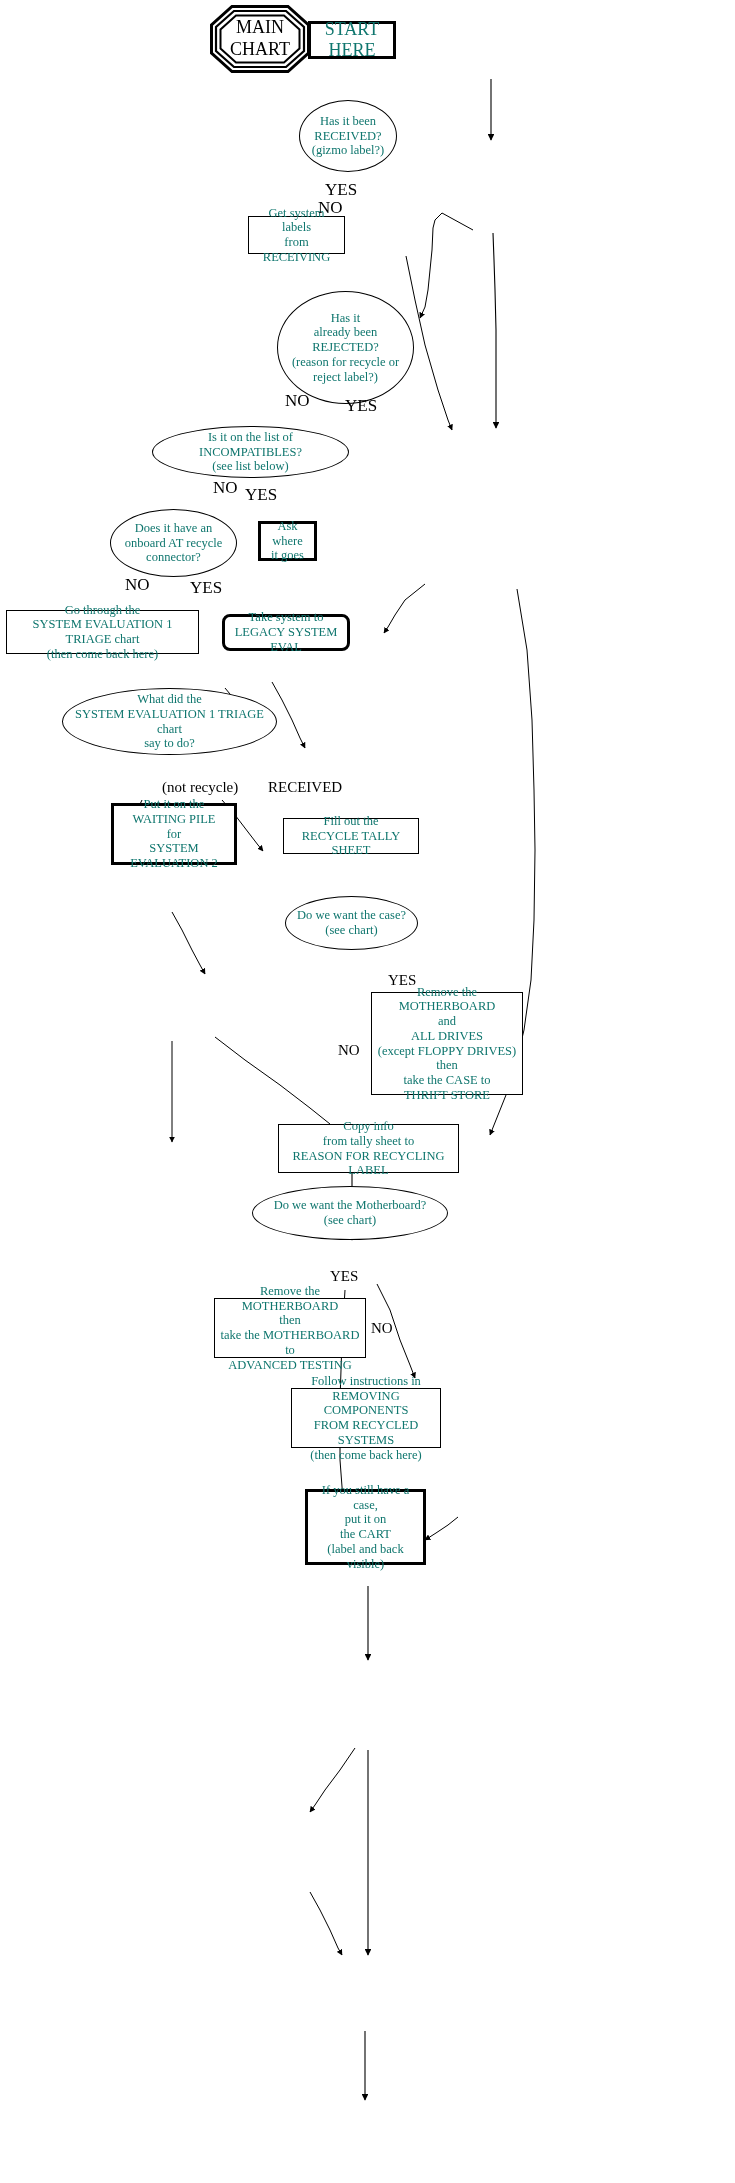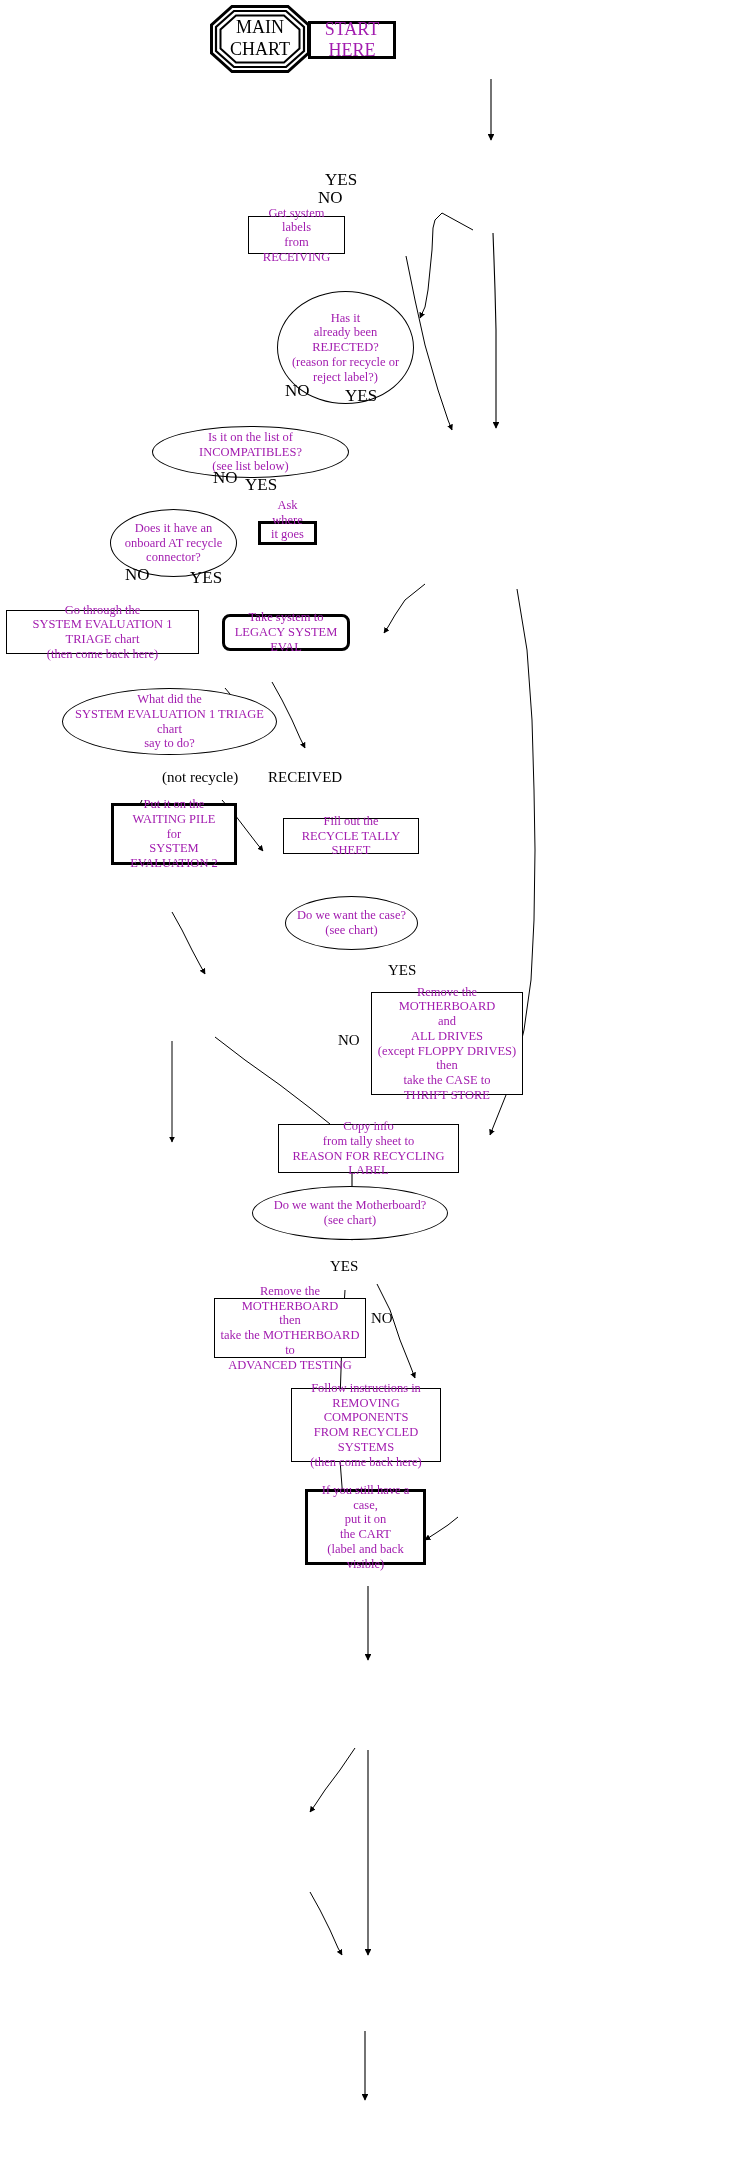--- a/index.html
+++ b/index.html
@@ -23,21 +23,21 @@
     height: 2183px;
     pointer-events: none;
   }
   .node {
     position: absolute;
     box-sizing: border-box;
     display: flex;
     align-items: center;
     justify-content: center;
     text-align: center;
-    color: #a21caf;
+    color: #0f766e;
     background: #ffffff;
     line-height: 1.18;
   }
   .node .txt {
     display: block;
     white-space: pre-line;
     padding: 0 4px;
   }
   
   .box {
@@ -64,20 +64,21 @@
     transform: translateY(-50%);
     text-align: center;
     white-space: pre-line;
     line-height: 1.2;
   }
   .edge-label {
     position: absolute;
     color: #000;
     background: transparent;
     white-space: nowrap;
+    margin-top: 10px;
   }
   .fs12 { font-size: 12.5px; }
   .fs13 { font-size: 18px; }
   .fs15 { font-size: 15px; }
   .fs17 { font-size: 17px; }
 </style>
 </head>
 <body>
 
 <div id="chart-root">
@@ -145,40 +146,45 @@
       <polygon points="26,10.5 74,10.5 89.5,24.5 89.5,43.5 74,57.5 26,57.5 10.5,43.5 10.5,24.5" fill="none" stroke="#000" stroke-width="2"></polygon>
     </svg>
     <div class="oct-label fs13">MAIN
 CHART</div>
   </div>
 
   <div class="node box-thick fs13" style="left:308px; top:21px; width:88px; height:38px;">
     <span class="txt">START HERE</span>
   </div>
 
+  <div class="node ellipse fs12" style="left:299px; top:100px; width:98px; height:72px;">
+    <span class="txt">Has it been
+RECEIVED?
+(gizmo label?)</span>
+  </div>
 
   <div class="node box fs12" style="left:248px; top:216px; width:97px; height:38px;">
     <span class="txt">Get system labels
 from RECEIVING</span>
   </div>
 
   <div class="node ellipse fs12" style="left:152px; top:426px; width:197px; height:52px;">
     <span class="txt">Is it on the list of INCOMPATIBLES?
 (see list below)</span>
   </div>
 
   <div class="node ellipse fs12" style="left:277px; top:291px; width:137px; height:113px;">
     <span class="txt">Has it
 already been
 REJECTED?
 (reason for recycle or
 reject label?)</span>
   </div>
 
-  <div class="node box-thick fs12" style="left:258px; top:521px; width:59px; height:24px;align-items:flex-end;">
+  <div class="node box-thick fs12" style="left:258px; top:521px; width:59px; height:40px;">
     <span class="txt">Ask where
 it goes</span>
   </div>
 
   <div class="node ellipse fs12" style="left:110px; top:509px; width:127px; height:68px;">
     <span class="txt">Does it have an
 onboard AT recycle
 connector?</span>
   </div>
 
@@ -237,21 +243,21 @@
 (see chart)</span>
   </div>
 
   <div class="node box fs12" style="left:214px; top:1298px; width:152px; height:60px;">
     <span class="txt">Remove the MOTHERBOARD
 then
 take the MOTHERBOARD to
 ADVANCED TESTING</span>
   </div>
 
-  <div class="node box fs12" style="left:291px; top:1388px; width:150px; height:74px;">
+  <div class="node box fs12" style="left:291px; top:1388px; width:150px; height:60px;">
     <span class="txt">Follow instructions in
 REMOVING COMPONENTS
 FROM RECYCLED SYSTEMS
 (then come back here)</span>
   </div>
 
   <div class="node box-thick fs12" style="left:305px; top:1489px; width:121px; height:76px;">
     <span class="txt">If you still have a case,
 put it on
 the CART

